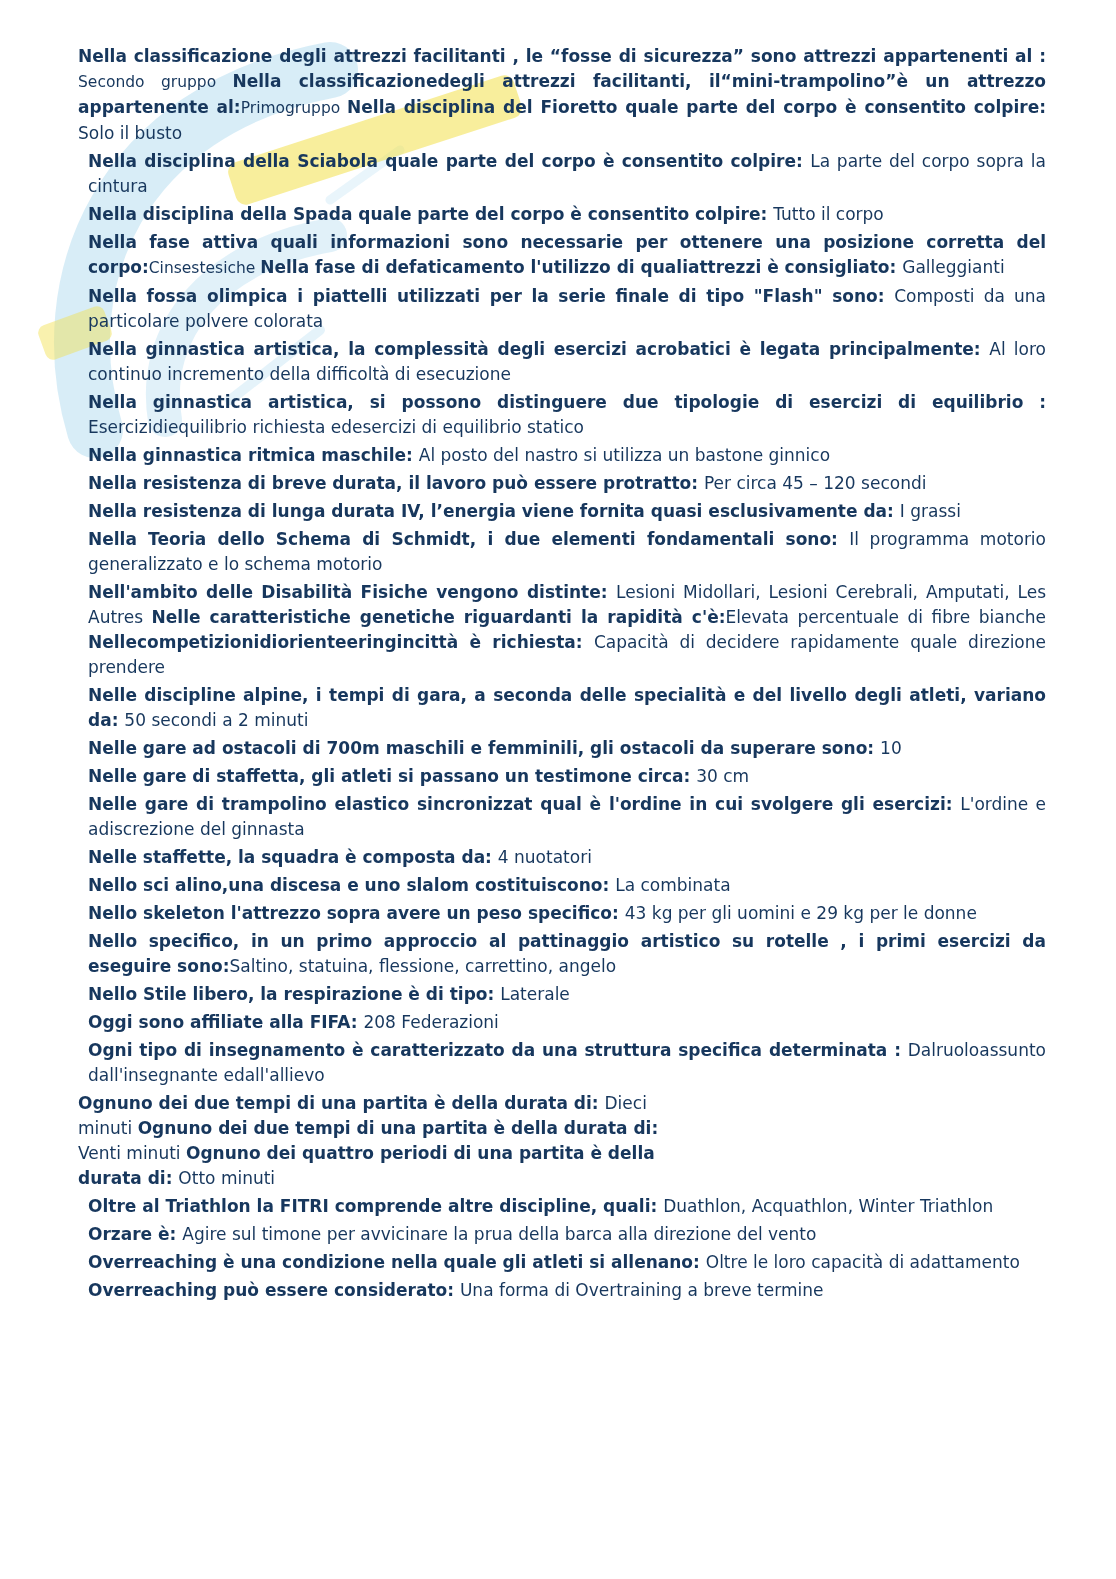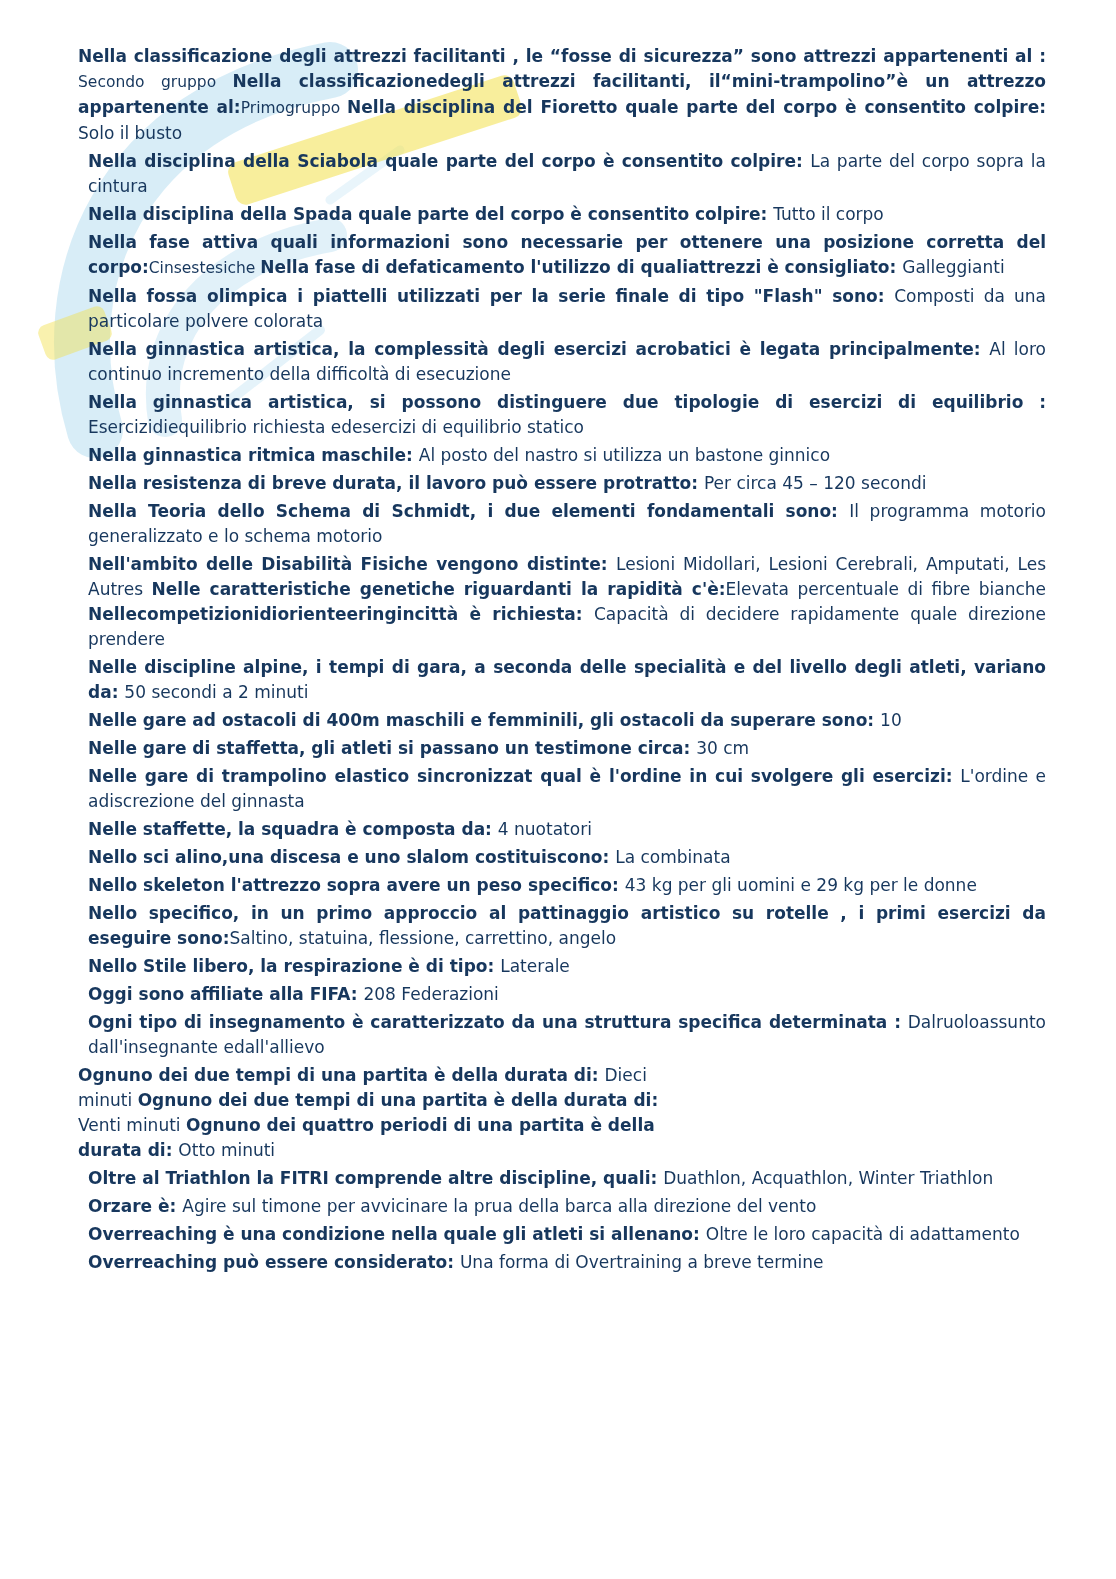--- a/index.html
+++ b/index.html
@@ -65,24 +65,25 @@
   <div>
       <p class="qa"><span class="q">Nella classificazione degli attrezzi facilitanti , le “fosse di  sicurezza” sono attrezzi appartenenti  al  : </span><span class="a small">Secondo gruppo </span><span class="q">Nella classificazionedegli attrezzi facilitanti, il“mini-trampolino”è un attrezzo appartenente al:</span><span class="a small">Primogruppo </span><span class="q">Nella disciplina del Fioretto quale parte del corpo è consentito colpire: </span><span class="a">Solo il busto</span></p>
       <p class="qa indent"><span class="q">Nella disciplina della Sciabola quale parte del corpo è consentito colpire: </span><span class="a">La parte del corpo sopra la cintura</span></p>
       <p class="qa indent"><span class="q">Nella disciplina della Spada quale parte del corpo è consentito colpire: </span><span class="a">Tutto il corpo</span></p>
       <p class="qa indent"><span class="q">Nella fase attiva quali informazioni sono necessarie per ottenere una posizione corretta del corpo:</span><span class="a small">Cinsestesiche </span><span class="q">Nella fase di defaticamento l'utilizzo di qualiattrezzi è consigliato: </span><span class="a">Galleggianti</span></p>
       <p class="qa indent"><span class="q">Nella fossa olimpica i piattelli utilizzati per la serie finale di tipo "Flash" sono: </span><span class="a">Composti da una particolare polvere colorata</span></p>
       <p class="qa indent"><span class="q">Nella ginnastica artistica, la complessità degli esercizi acrobatici è legata principalmente: </span><span class="a">Al loro continuo incremento della difficoltà di esecuzione</span></p>
       <p class="qa indent"><span class="q">Nella ginnastica artistica, si possono distinguere due tipologie di esercizi di equilibrio : </span><span class="a">Esercizidiequilibrio richiesta edesercizi di equilibrio statico</span></p>
       <p class="qa indent"><span class="q">Nella ginnastica ritmica maschile: </span><span class="a">Al posto del nastro si utilizza un bastone ginnico</span></p>
       <p class="qa indent"><span class="q">Nella resistenza di breve durata, il lavoro può essere protratto: </span><span class="a">Per circa 45 – 120 secondi</span></p>
+      <p class="qa indent"><span class="q">Nella resistenza di lunga durata IV, l’energia viene fornita quasi esclusivamente da: </span><span class="a">I grassi</span></p>
       <p class="qa indent"><span class="q">Nella Teoria dello Schema di Schmidt, i due elementi fondamentali sono: </span><span class="a">Il programma motorio generalizzato e  lo schema motorio</span></p>
       <p class="qa indent"><span class="q">Nell'ambito delle Disabilità Fisiche vengono distinte: </span><span class="a">Lesioni Midollari, Lesioni Cerebrali, Amputati, Les Autres </span><span class="q">Nelle caratteristiche genetiche riguardanti la rapidità c'è:</span><span class="a">Elevata percentuale di fibre bianche </span><span class="q">Nellecompetizionidiorienteeringincittà è richiesta: </span><span class="a">Capacità di decidere rapidamente quale direzione prendere</span></p>
       <p class="qa indent"><span class="q">Nelle discipline alpine, i tempi di gara, a seconda delle specialità e del livello degli atleti, variano da: </span><span class="a">50 secondi a 2 minuti</span></p>
-      <p class="qa indent"><span class="q">Nelle gare ad ostacoli di 400m maschili e femminili, gli ostacoli da superare sono: </span><span class="a">10</span></p>
+      <p class="qa indent"><span class="q">Nelle gare ad ostacoli di 700m maschili e femminili, gli ostacoli da superare sono: </span><span class="a">10</span></p>
       <p class="qa indent"><span class="q">Nelle gare di staffetta, gli atleti si passano un testimone circa: </span><span class="a">30 cm</span></p>
       <p class="qa indent"><span class="q">Nelle gare di trampolino elastico sincronizzat qual è l'ordine in cui svolgere gli esercizi: </span><span class="a">L'ordine e adiscrezione del ginnasta</span></p>
       <p class="qa indent"><span class="q">Nelle staffette, la squadra è composta da: </span><span class="a">4 nuotatori</span></p>
       <p class="qa indent"><span class="q">Nello sci alino,una discesa e uno slalom costituiscono: </span><span class="a">La combinata</span></p>
       <p class="qa indent"><span class="q">Nello skeleton l'attrezzo sopra avere un peso specifico: </span><span class="a">43 kg per gli uomini e 29 kg per le donne</span></p>
       <p class="qa indent"><span class="q">Nello specifico, in un primo approccio al pattinaggio artistico su rotelle , i primi esercizi da eseguire sono:</span><span class="a">Saltino, statuina, flessione, carrettino, angelo</span></p>
       <p class="qa indent"><span class="q">Nello Stile libero, la respirazione è di tipo: </span><span class="a">Laterale</span></p>
       <p class="qa indent"><span class="q">Oggi sono affiliate alla FIFA: </span><span class="a">208 Federazioni</span></p>
       <p class="qa indent"><span class="q">Ogni tipo di insegnamento è caratterizzato da una struttura specifica determinata : </span><span class="a">Dalruoloassunto dall'insegnante edall'allievo</span></p>
       <p class="qa narrow"><span class="q">Ognuno dei due tempi di una partita è della durata di: </span><span class="a">Dieci minuti </span><span class="q">Ognuno dei due tempi di una partita è della durata di: </span><span class="a">Venti minuti </span><span class="q">Ognuno dei quattro periodi di una partita è della durata di: </span><span class="a">Otto minuti</span></p>

